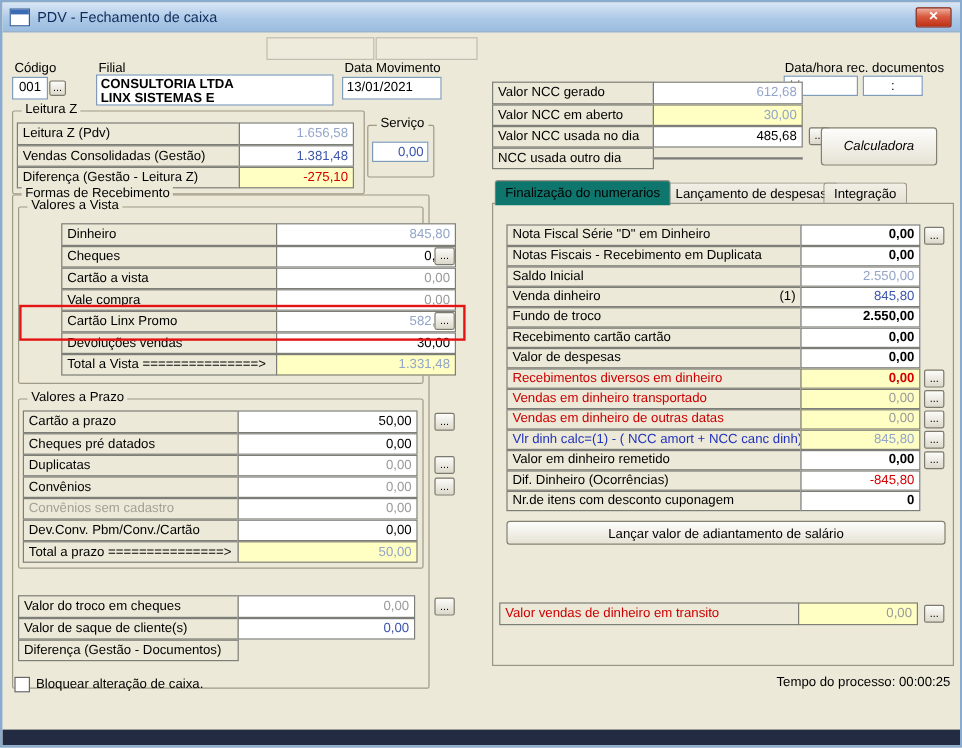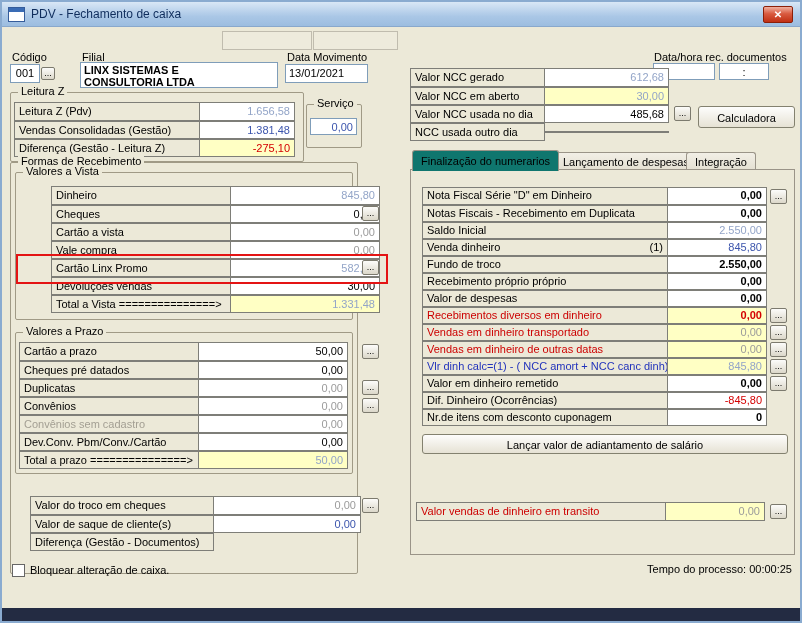--- a/index.html
+++ b/index.html
@@ -53,22 +53,22 @@
 
   <div class="emptybox" style="left:220px;top:29px;width:90px;height:19px;"></div>
   <div class="emptybox" style="left:311px;top:29px;width:85px;height:19px;"></div>
 
   <span class="lbltext" style="left:10px;top:49px;">Código</span>
   <div class="field" style="left:8px;top:62px;width:30px;height:19px;text-align:center;">001</div>
   <button class="dots" style="left:39px;top:65px;width:14px;height:13px;">...</button>
 
   <span class="lbltext" style="left:80px;top:49px;">Filial</span>
   <div class="field" style="left:78px;top:60px;width:198px;height:26px;line-height:12px;font-weight:bold;overflow:hidden;padding-top:1px;">
+    <div>CONSULTORIA LTDA</div>
     <div>LINX SISTEMAS E</div>
-    <div>CONSULTORIA LTDA</div>
   </div>
 
   <span class="lbltext" style="left:285px;top:49px;">Data Movimento</span>
   <div class="field" style="left:283px;top:62px;width:83px;height:19px;">13/01/2021</div>
 
   <span class="lbltext" style="left:652px;top:49px;">Data/hora rec. documentos</span>
   <div class="field" style="left:651px;top:61px;width:62px;height:17px;">/ /</div>
   <div class="field" style="left:717px;top:61px;width:50px;height:17px;text-align:center;">:</div>
 
   <div class="tbl" style="left:408px;top:66px;--lw:135px;--vw:125px;">
@@ -83,21 +83,21 @@
     <div class="row">
       <div class="cell lbl">Valor NCC usada no dia</div>
       <div class="cell val">485,68</div>
     </div>
     <div class="row">
       <div class="cell lbl">NCC usada outro dia</div>
       <div class="cell val"></div>
     </div>
   </div>
   <button class="dots" style="left:672px;top:104px;">...</button>
-  <button class="btn" style="left:696px;top:104px;width:97px;height:22px;line-height:20px;">Calculadora</button>
+  <button class="btn" style="left:682px;top:104px;width:97px;height:32px;line-height:20px;font-style:italic;">Calculadora</button>
 
   <div class="group" style="left:8px;top:90px;width:294px;height:70px;">
     <span class="legend">Leitura Z</span>
   </div>
   <div class="tbl" style="left:12px;top:100px;--lw:186px;--vw:96px;">
     <div class="row">
       <div class="cell lbl">Leitura Z (Pdv)</div>
       <div class="cell val t-disblue">1.656,58</div>
     </div>
     <div class="row">
@@ -187,21 +187,21 @@
     </div>
     <div class="row">
       <div class="cell lbl">Total a prazo ===============&gt;</div>
       <div class="cell val t-disblue bg-yel">50,00</div>
     </div>
   </div>
   <button class="dots" style="left:360px;top:342px;">...</button>
   <button class="dots" style="left:360px;top:378px;">...</button>
   <button class="dots" style="left:360px;top:396px;">...</button>
 
-  <div class="tbl" style="left:28px;top:494px;--lw:184px;--vw:148px;">
+  <div class="tbl" style="left:13px;top:494px;--lw:184px;--vw:148px;">
     <div class="row">
       <div class="cell lbl">Valor do troco em cheques</div>
       <div class="cell val t-gray">0,00</div>
     </div>
     <div class="row">
       <div class="cell lbl">Valor de saque de cliente(s)</div>
       <div class="cell val t-blue">0,00</div>
     </div>
     <div class="row">
       <div class="cell lbl">Diferença (Gestão - Documentos)</div>
@@ -232,21 +232,21 @@
         <span>Venda dinheiro</span>
         <span>(1)</span>
       </div>
       <div class="cell val t-blue">845,80</div>
     </div>
     <div class="row">
       <div class="cell lbl">Fundo de troco</div>
       <div class="cell val t-bold">2.550,00</div>
     </div>
     <div class="row">
-      <div class="cell lbl">Recebimento próprio próprio</div>
+      <div class="cell lbl">Recebimento cartão cartão</div>
       <div class="cell val t-bold">0,00</div>
     </div>
     <div class="row">
       <div class="cell lbl">Valor de despesas</div>
       <div class="cell val t-bold">0,00</div>
     </div>
     <div class="row">
       <div class="cell lbl l-red">Recebimentos diversos em dinheiro</div>
       <div class="cell val t-red t-bold bg-yel">0,00</div>
     </div>

